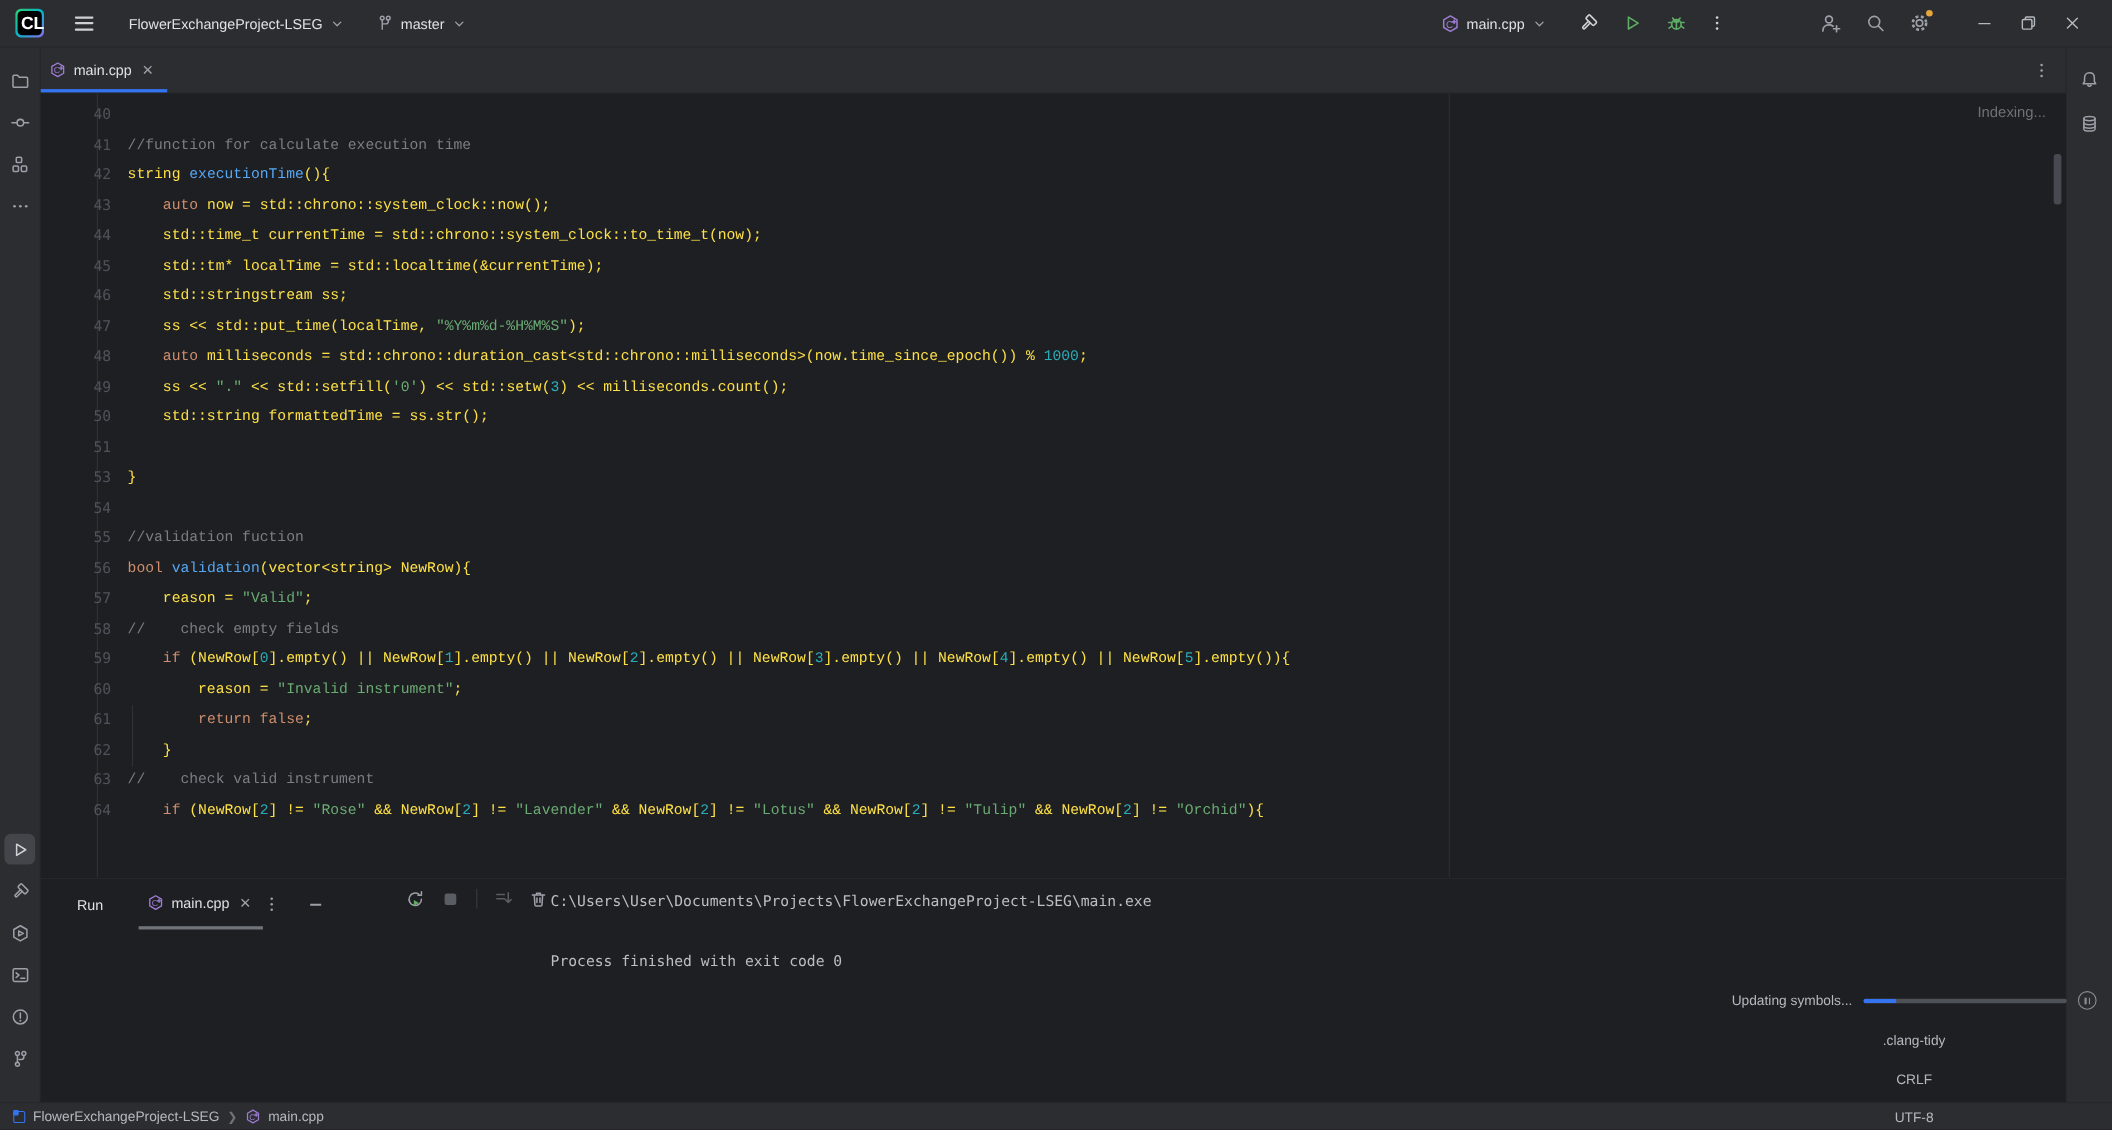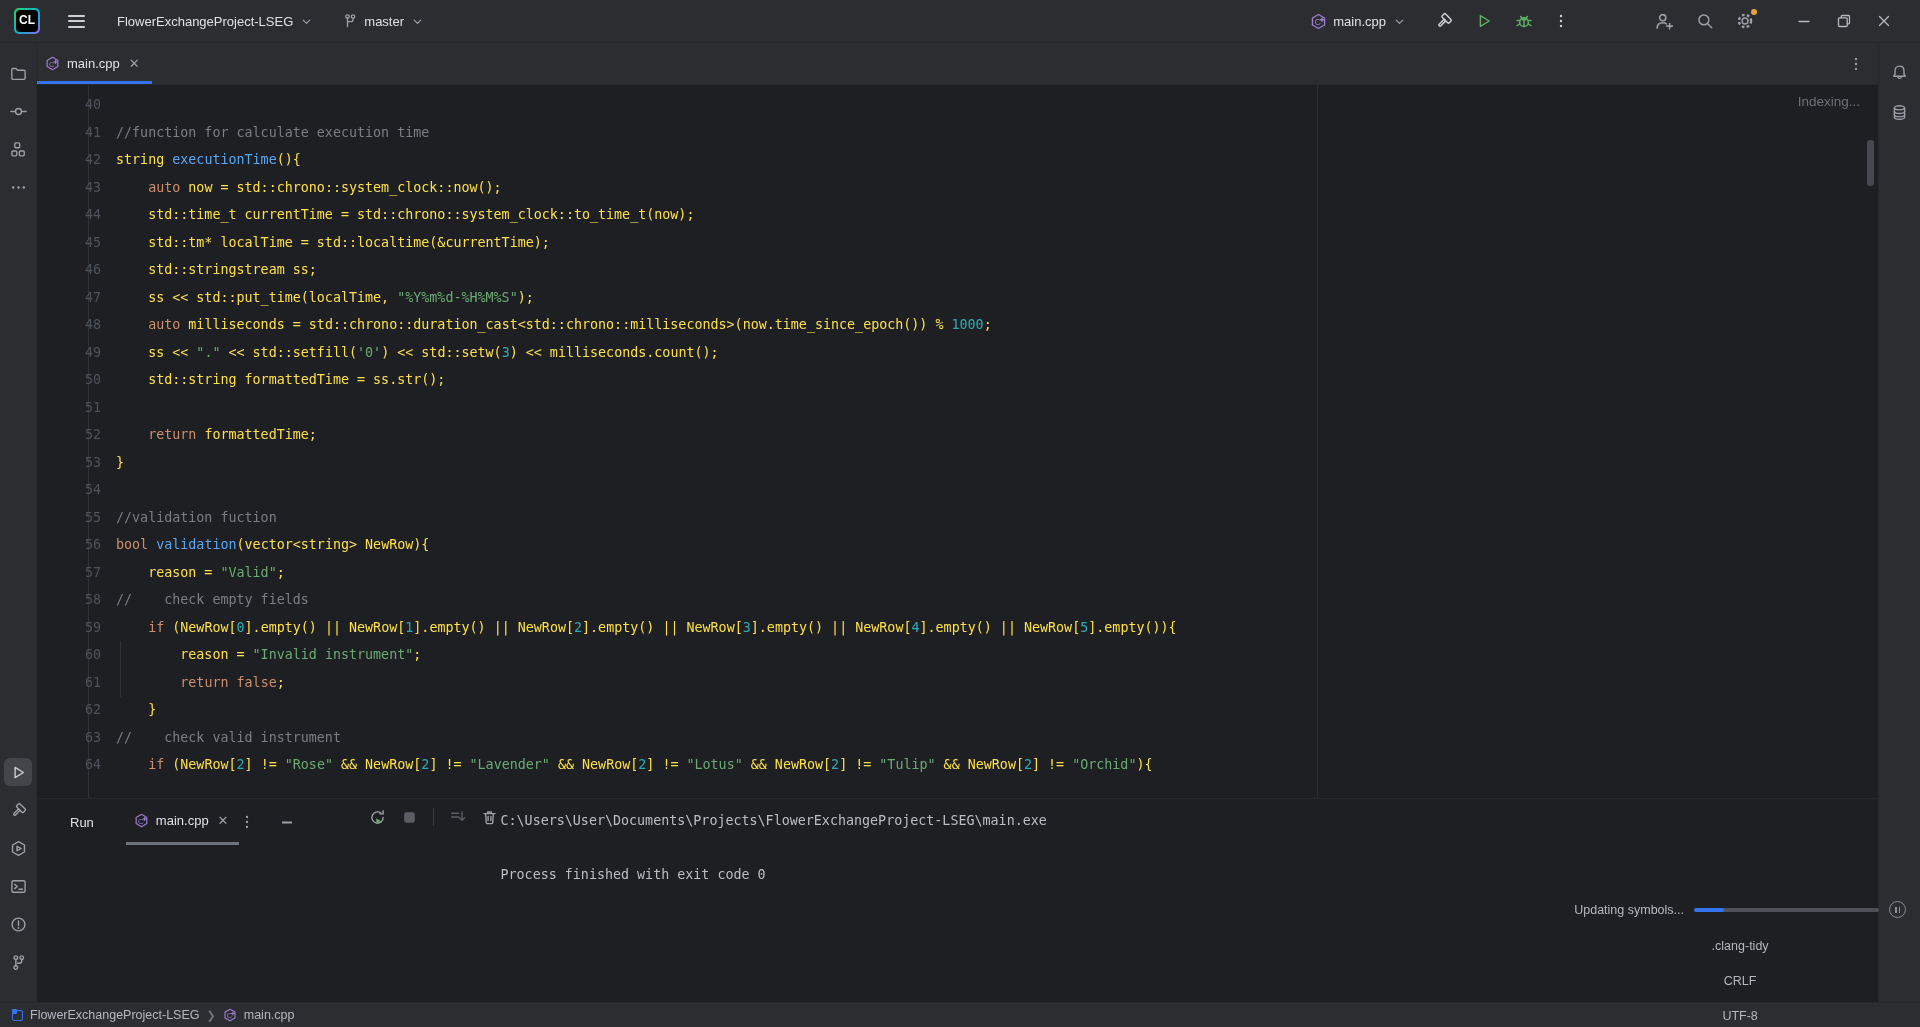--- a/index.html
+++ b/index.html
@@ -11,21 +11,21 @@
   .icon { display:block; flex:none; }
   .ic { stroke:currentColor; fill:none; stroke-width:1.3; stroke-linecap:round; stroke-linejoin:round; }
   .ui-gray { color:#9da0a8; }
   .ui-light { color:#ced0d6; }
   .green { color:#5fad65; }
   .purple { color:#9e7cd2; }
 
   
   .titlebar { height:43px; background:#2b2d30; border-bottom:1px solid #26282b; display:flex; align-items:center; padding:0 16px 0 14px; flex:none; }
   .logo { width:26px; height:26px; border-radius:5px; background:linear-gradient(135deg,#2bd273 0%,#07b3c8 50%,#9069f0 100%); position:relative; flex:none; }
-  .logo .inner { position:absolute; inset:2px; background:#000; border-radius:4px; color:#fff; font-size:12px; font-weight:bold; display:flex; align-items:flex-start; justify-content:flex-start; padding:3px 0 0 3px; letter-spacing:0; }
+  .logo .inner { position:absolute; inset:2px; background:#000; border-radius:4px; color:#fff; font-size:16px; font-weight:bold; display:flex; align-items:flex-start; justify-content:flex-start; padding:3px 0 0 3px; letter-spacing:0; }
   .burger { margin-left:24px; display:flex; flex-direction:column; gap:3.5px; padding:4px; cursor:pointer; }
   .burger span { width:17px; height:2px; background:#ced0d6; border-radius:1px; display:block; }
   .tb-widget { display:flex; align-items:center; gap:6px; color:#dfe1e5; font-size:13px; padding:5px 6px; border-radius:4px; }
   .proj-widget { margin-left:22px; }
   .branch-widget { margin-left:16px; }
   .tb-right { margin-left:auto; display:flex; align-items:center; }
   .tb-btn { padding:4px; border-radius:4px; display:flex; align-items:center; justify-content:center; }
   .gear-wrap { position:relative; }
   .dot { position:absolute; top:1px; right:1px; width:6px; height:6px; border-radius:50%; background:#e8a33d; }
   .winbtns { display:flex; align-items:center; margin-left:26px; }
@@ -53,21 +53,21 @@
 
   
   .editor { flex:1; position:relative; background:#1e1f22; overflow:hidden; font-family:"DejaVu Sans Mono", monospace; font-size:13.35px; }
   .guide-v { position:absolute; top:0; bottom:0; width:1px; background:#2b2e33; }
   .gutter-sep { left:51px; background:#2f3237; }
   .margin-guide { left:1280px; }
   .inner-guide { position:absolute; left:83px; width:1px; background:#2f3237; }
   .code-wrap { position:relative; padding-top:6px;padding-left:21px; }
   .code-line { display:flex; height:27.5px; line-height:27.5px; white-space:pre; }
   .ln { width:43px; text-align:right; color:#4e535b; flex:none; user-select:none; }
-  .code { padding-left:15px; }
+  .code { padding-left:15px;font-family:Liberation Mono, monospace; }
   .t-d { color:#fde047; } .t-k { color:#cf8e6d; } .t-f { color:#56a8f5; }
   .t-s { color:#6aab73; } .t-c { color:#7a7e85; } .t-n { color:#2aacb8; }
   .indexing { position:absolute; top:9px; right:18px; color:#6e7177; font-family:"Liberation Sans", sans-serif; font-size:13.5px; }
   .vthumb { position:absolute; right:4px; top:55px; width:7px; height:46px; background:#4e5157; border-radius:3px; opacity:.85; }
 
   .hdivider { height:1px; background:#26282b; flex:none; }
 
   
   .runpanel { height:203px; background:#1e1f22; flex:none; display:flex; flex-direction:row; }
   .run-header { height:46px; display:flex; align-items:stretch; padding-left:33px; flex:none; }
@@ -326,21 +326,20 @@
             <div class="code-line"><span class="ln">42</span><span class="code"><span class="t-d">string </span><span class="t-f">executionTime</span><span class="t-d">(){</span></span></div>
             <div class="code-line"><span class="ln">43</span><span class="code"><span class="t-d">    </span><span class="t-k">auto</span><span class="t-d"> now = std::chrono::system_clock::now();</span></span></div>
             <div class="code-line"><span class="ln">44</span><span class="code"><span class="t-d">    std::time_t currentTime = std::chrono::system_clock::to_time_t(now);</span></span></div>
             <div class="code-line"><span class="ln">45</span><span class="code"><span class="t-d">    std::tm* localTime = std::localtime(&amp;currentTime);</span></span></div>
             <div class="code-line"><span class="ln">46</span><span class="code"><span class="t-d">    std::stringstream ss;</span></span></div>
             <div class="code-line"><span class="ln">47</span><span class="code"><span class="t-d">    ss &lt;&lt; std::put_time(localTime, </span><span class="t-s">"%Y%m%d-%H%M%S"</span><span class="t-d">);</span></span></div>
             <div class="code-line"><span class="ln">48</span><span class="code"><span class="t-d">    </span><span class="t-k">auto</span><span class="t-d"> milliseconds = std::chrono::duration_cast&lt;std::chrono::milliseconds&gt;(now.time_since_epoch()) % </span><span class="t-n">1000</span><span class="t-d">;</span></span></div>
             <div class="code-line"><span class="ln">49</span><span class="code"><span class="t-d">    ss &lt;&lt; </span><span class="t-s">"."</span><span class="t-d"> &lt;&lt; std::setfill(</span><span class="t-s">'0'</span><span class="t-d">) &lt;&lt; std::setw(</span><span class="t-n">3</span><span class="t-d">) &lt;&lt; milliseconds.count();</span></span></div>
             <div class="code-line"><span class="ln">50</span><span class="code"><span class="t-d">    std::string formattedTime = ss.str();</span></span></div>
             <div class="code-line"><span class="ln">51</span><span class="code"></span></div>
-            <div class="code-line"><span class="ln">52</span><span class="code"><span class="t-d">    </span><span class="t-k">return</span><span class="t-d"> formattedTime;</span></span></div>
             <div class="code-line"><span class="ln">53</span><span class="code"><span class="t-d">}</span></span></div>
             <div class="code-line"><span class="ln">54</span><span class="code"></span></div>
             <div class="code-line"><span class="ln">55</span><span class="code"><span class="t-c">//validation fuction</span></span></div>
             <div class="code-line"><span class="ln">56</span><span class="code"><span class="t-k">bool</span><span class="t-d"> </span><span class="t-f">validation</span><span class="t-d">(vector&lt;string&gt; NewRow){</span></span></div>
             <div class="code-line"><span class="ln">57</span><span class="code"><span class="t-d">    reason = </span><span class="t-s">"Valid"</span><span class="t-d">;</span></span></div>
             <div class="code-line"><span class="ln">58</span><span class="code"><span class="t-c">//    check empty fields</span></span></div>
             <div class="code-line"><span class="ln">59</span><span class="code"><span class="t-d">    </span><span class="t-k">if</span><span class="t-d"> (NewRow[</span><span class="t-n">0</span><span class="t-d">].empty() || NewRow[</span><span class="t-n">1</span><span class="t-d">].empty() || NewRow[</span><span class="t-n">2</span><span class="t-d">].empty() || NewRow[</span><span class="t-n">3</span><span class="t-d">].empty() || NewRow[</span><span class="t-n">4</span><span class="t-d">].empty() || NewRow[</span><span class="t-n">5</span><span class="t-d">].empty()){</span></span></div>
             <div class="code-line"><span class="ln">60</span><span class="code"><span class="t-d">        reason = </span><span class="t-s">"Invalid instrument"</span><span class="t-d">;</span></span></div>
             <div class="code-line"><span class="ln">61</span><span class="code"><span class="t-d">        </span><span class="t-k">return</span><span class="t-d"> </span><span class="t-k">false</span><span class="t-d">;</span></span></div>
             <div class="code-line"><span class="ln">62</span><span class="code"><span class="t-d">    }</span></span></div>

